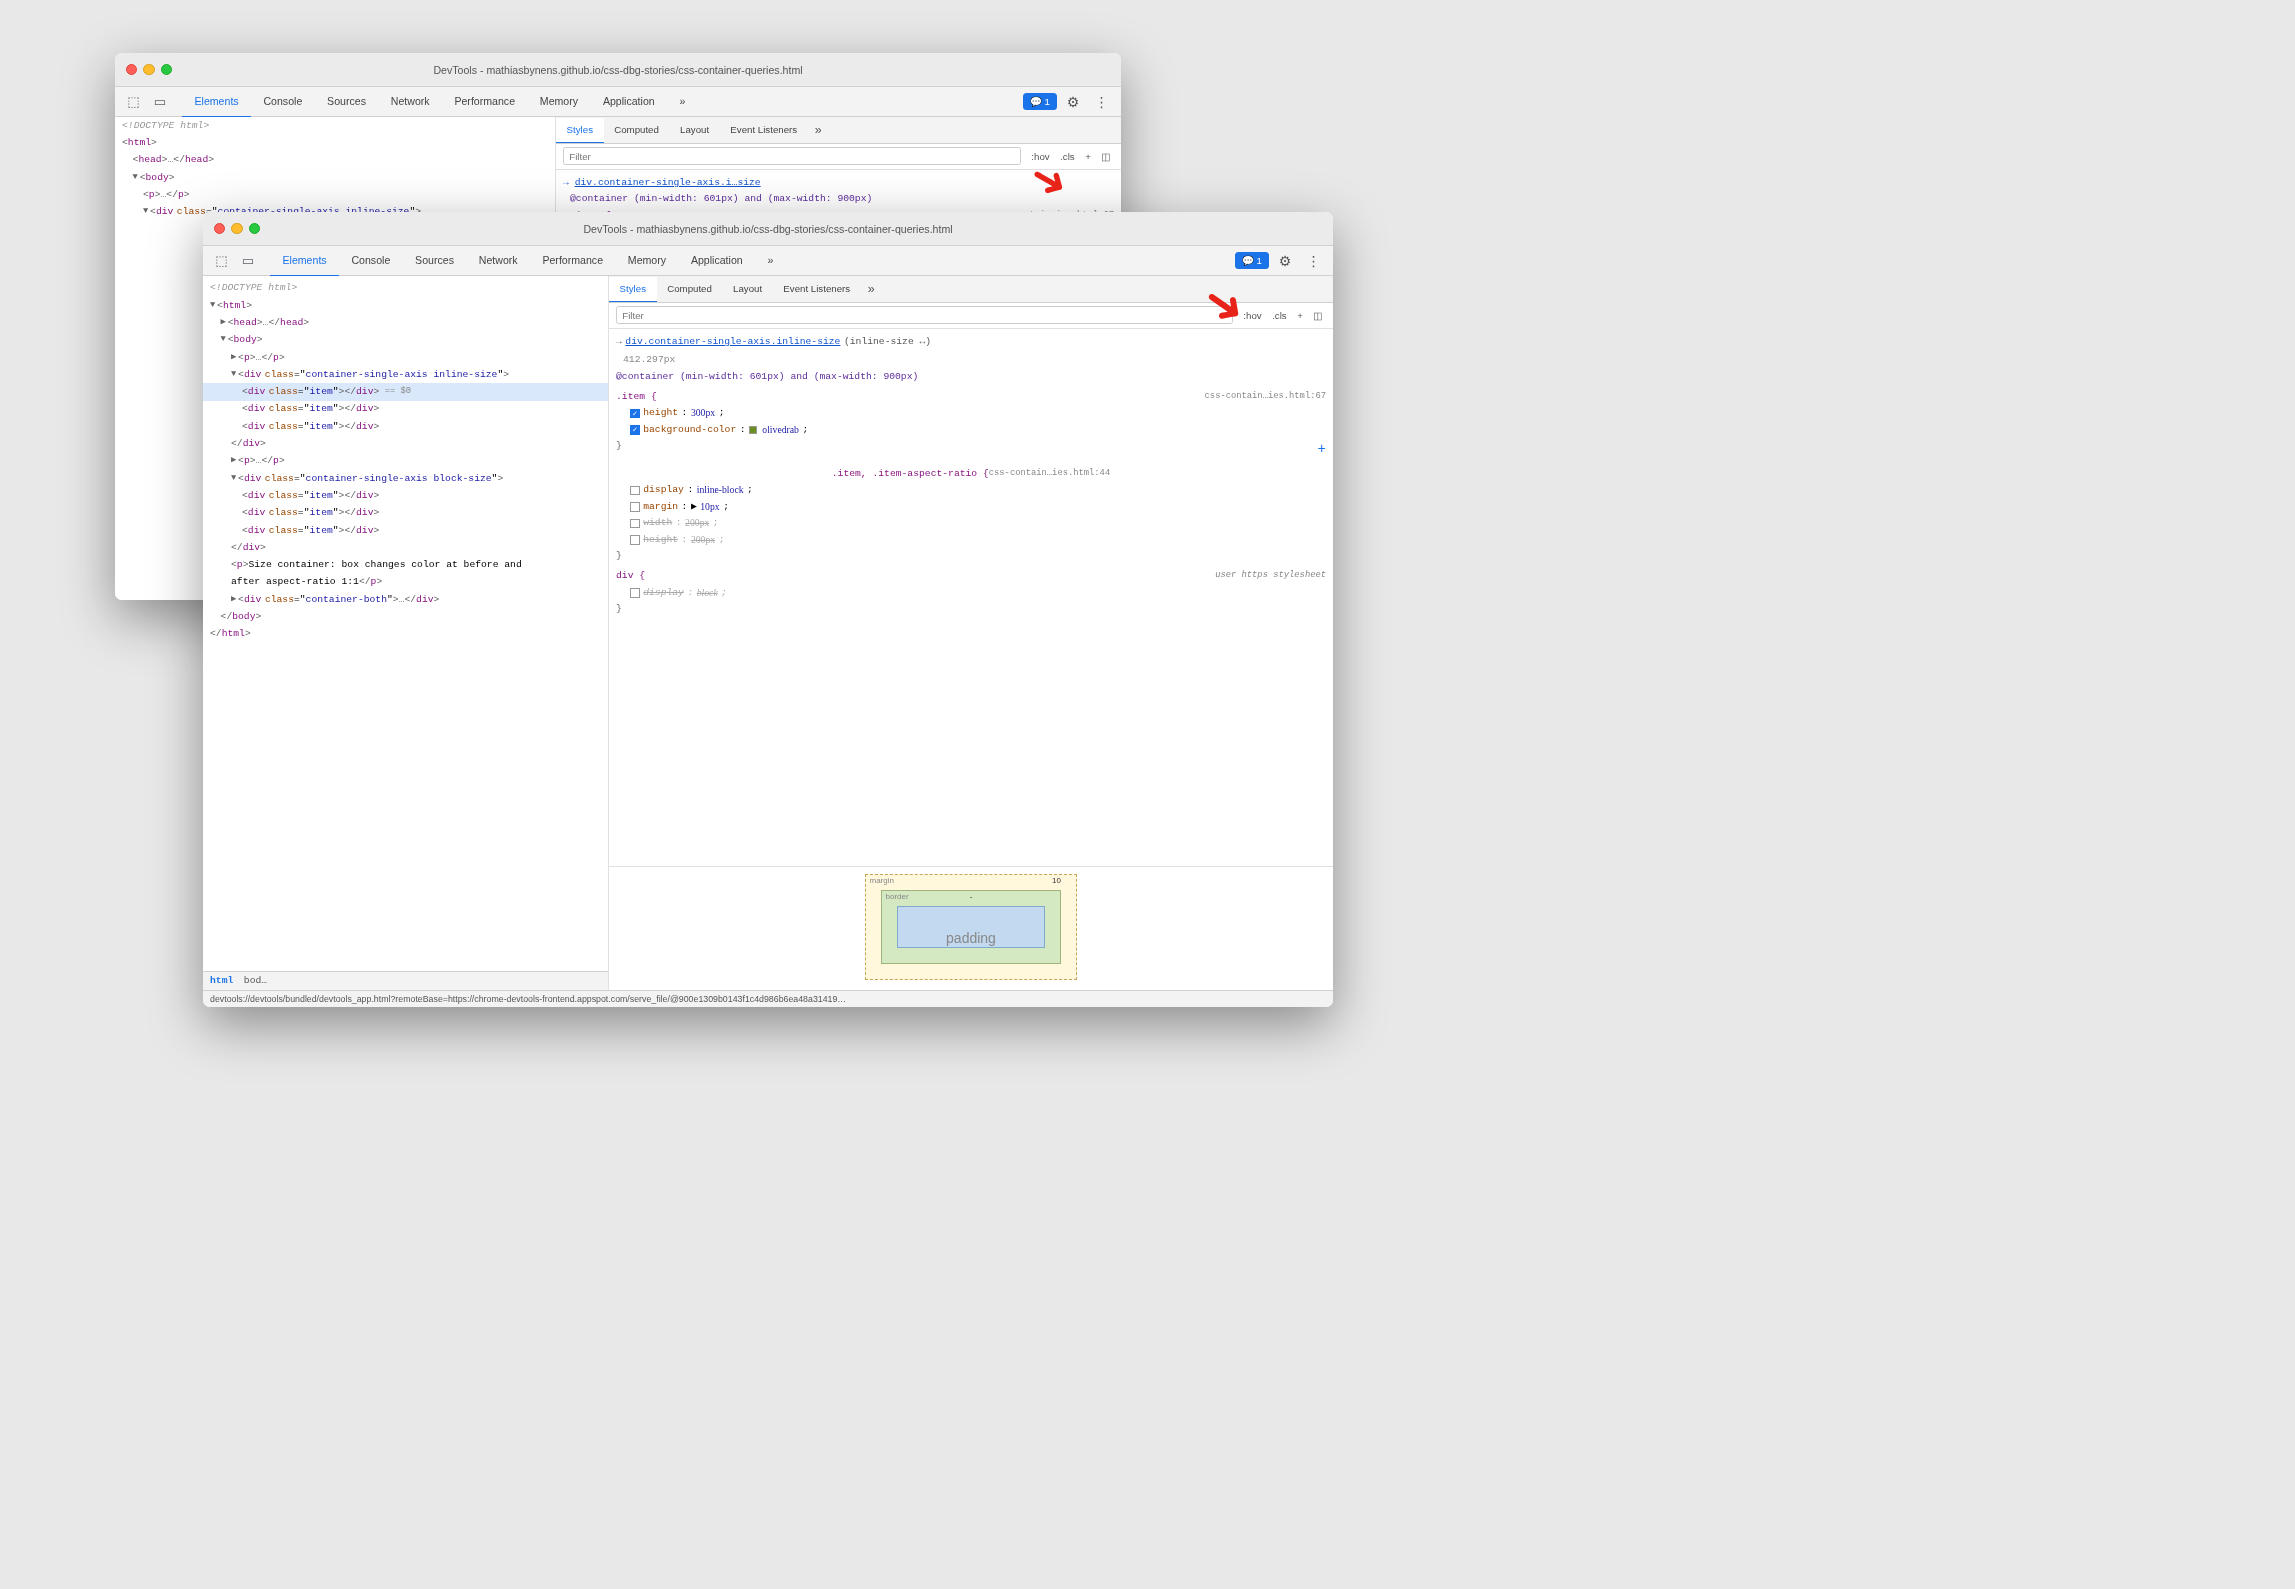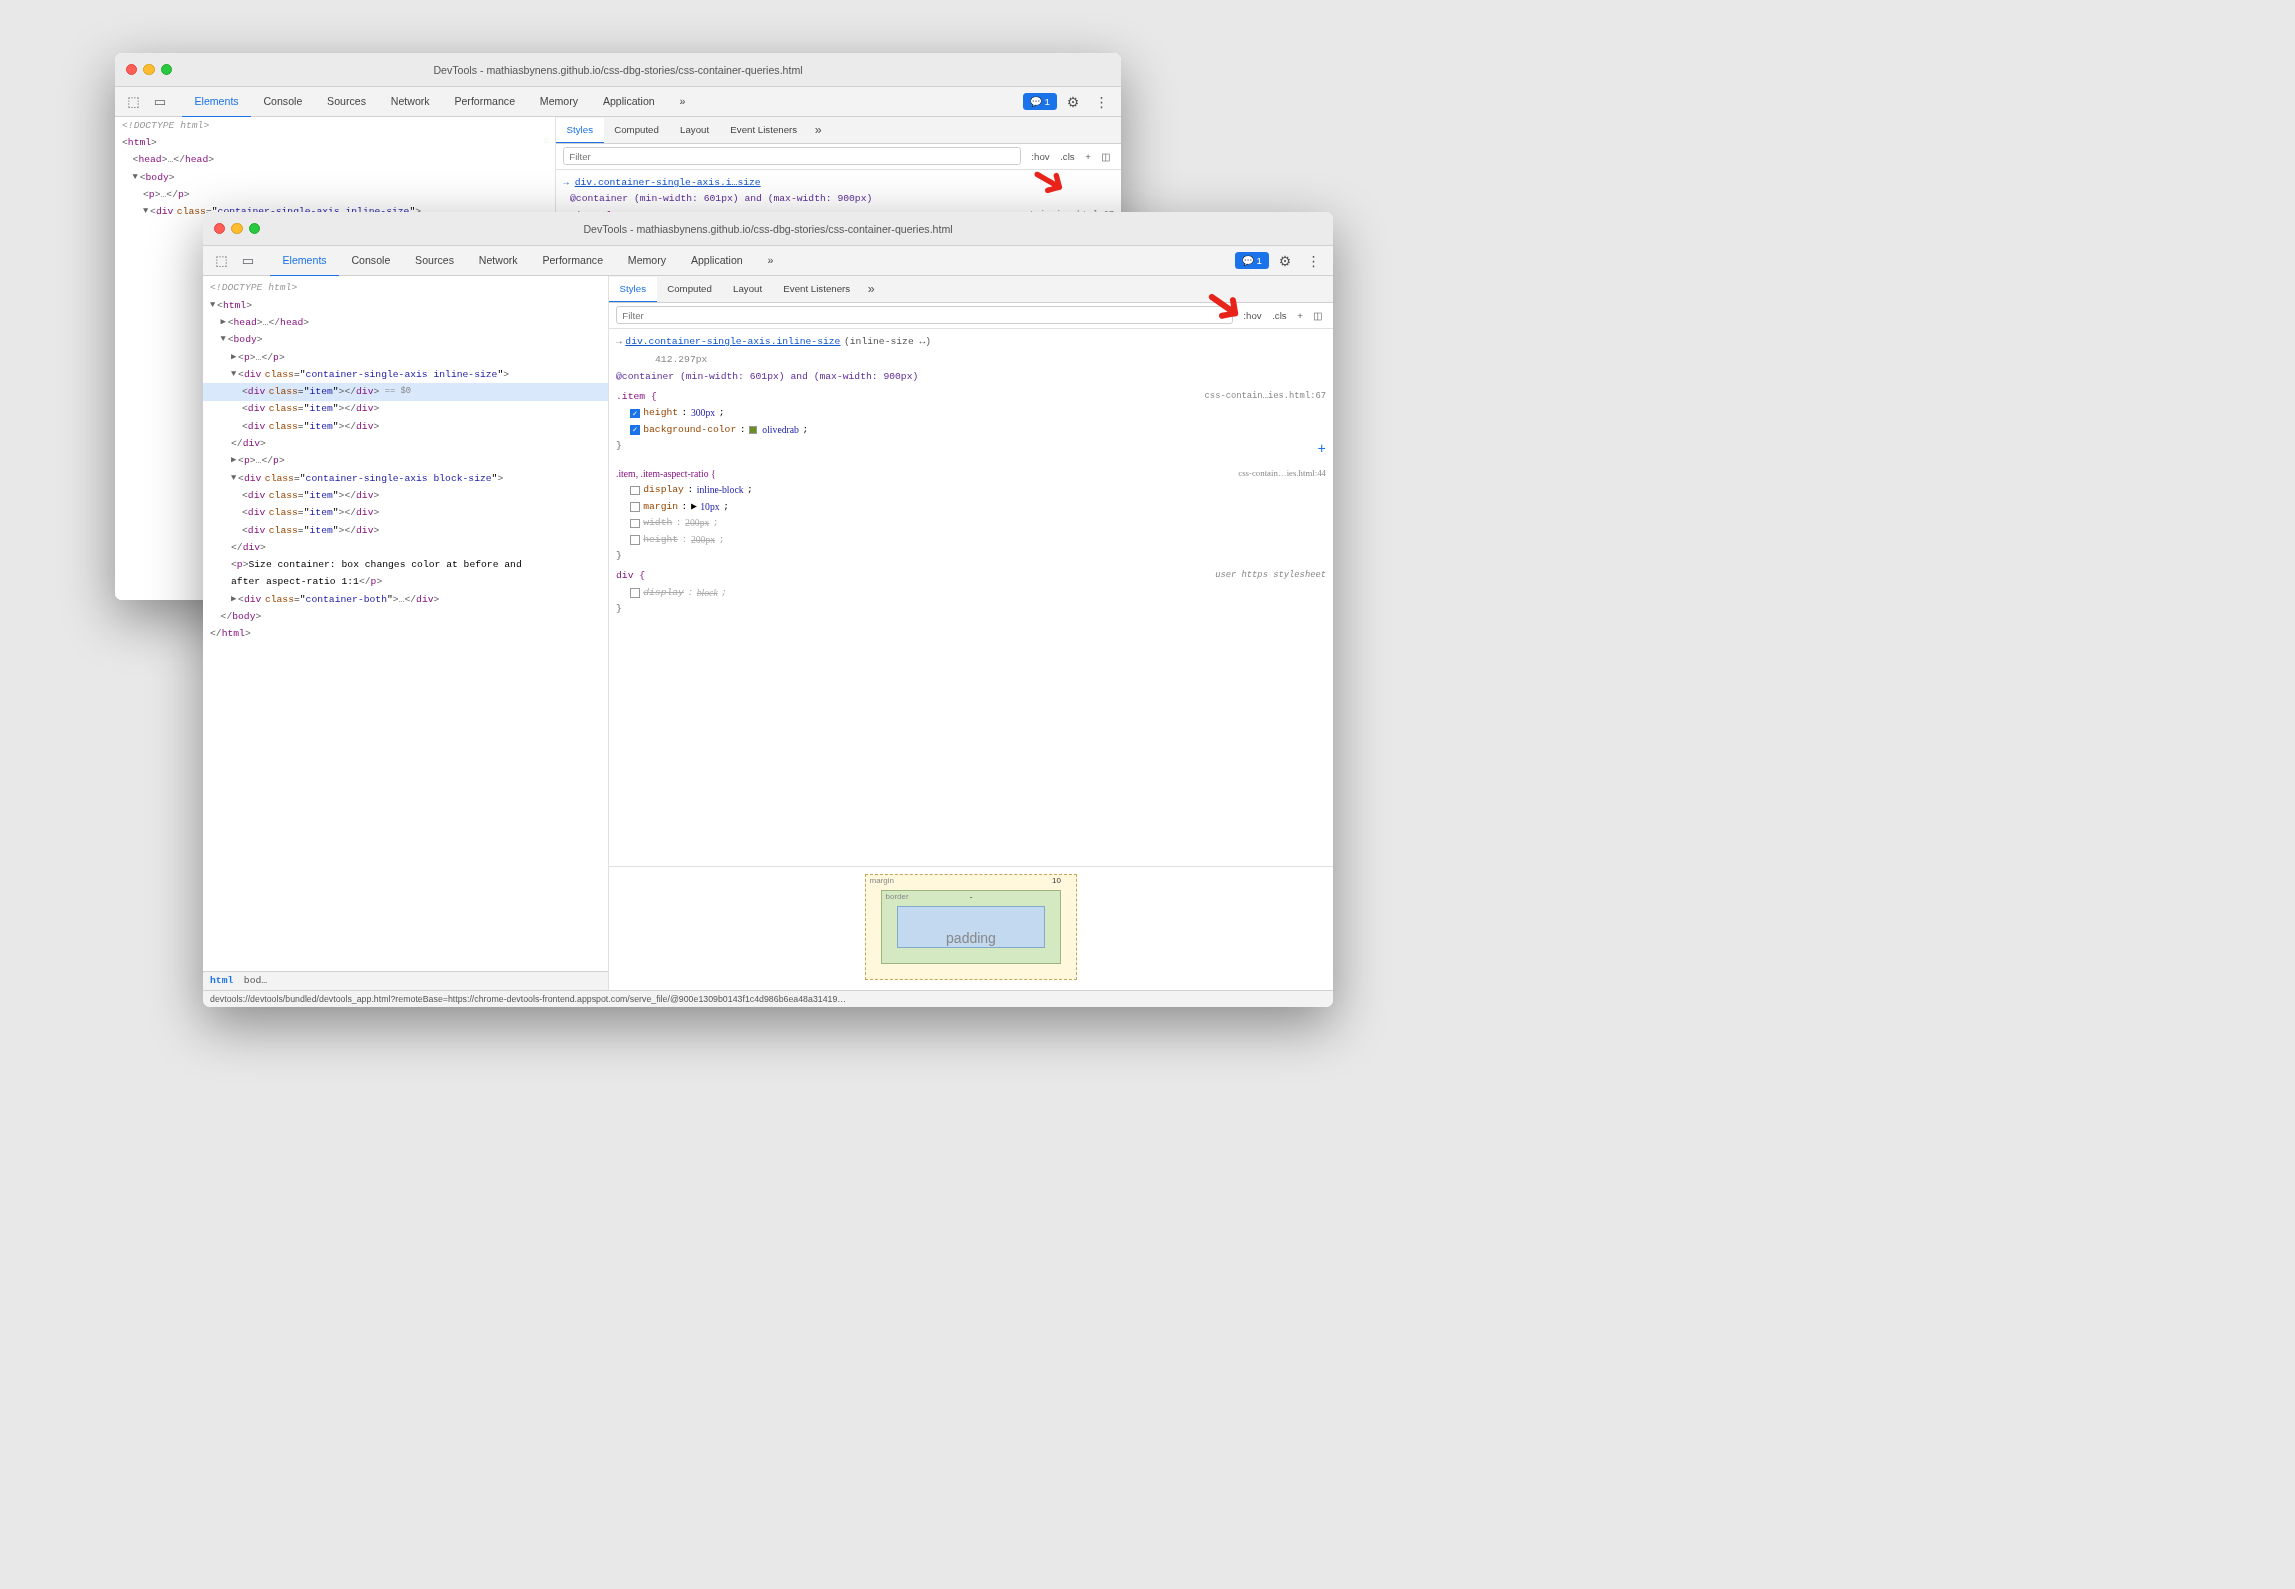--- a/index.html
+++ b/index.html
@@ -767,21 +767,21 @@
       </div>
 
       <div class="styles-content" style="flex:1; overflow-y:auto; max-height: calc(100% - 177px);">
 
         <div class="css-rule-block">
           <div style="display:flex; align-items:baseline; gap:3.5px; padding-bottom:1.8px;">
             <span style="color:#555;cursor:pointer;">→</span>
             <a style="color:#1155cc;text-decoration:underline;cursor:pointer;">div.container-single-axis.inline-size</a>
             <span style="color:#555;">(inline-size ↔)</span>
           </div>
-          <div style="color:#888;font-size:9.7px;padding-left:7px;margin-left:32px;">412.297px</div>
+          <div style="color:#888;font-size:9.7px;padding-left:7px;">412.297px</div>
           <div style="color:#5c2d9b;padding-left:0px;">@container (min-width: 601px) and (max-width: 900px)</div>
         </div>
 
         <div class="css-rule-block">
           <div style="display:flex;justify-content:space-between;">
             <span class="css-selector">.item {</span>
             <span style="color:#888;font-size:8.8px;">css-contain…ies.html:67</span>
           </div>
 
           <div class="css-prop-line">
@@ -800,21 +800,21 @@
             <span class="css-prop-value">olivedrab</span>
             <span>;</span>
           </div>
           <div style="display:flex;justify-content:space-between;">
             <span class="css-rule-close-brace">}</span>
             <span class="css-add-btn">+</span>
           </div>
         </div>
 
         <div class="css-rule-block">
-          <div style="display:flex;justify-content:space-between;font-family:Liberation Serif, serif;">
+          <div style="display:flex;justify-content:center;">
             <span class="css-selector">.item, .item-aspect-ratio {</span>
             <span style="color:#888;font-size:8.8px;">css-contain…ies.html:44</span>
           </div>
 
           <div class="css-prop-line">
             <span class="css-checkbox"></span>
             <span class="css-prop-name">display</span>
             <span>:</span>
             <span class="css-prop-value">inline-block</span>
             <span>;</span>

